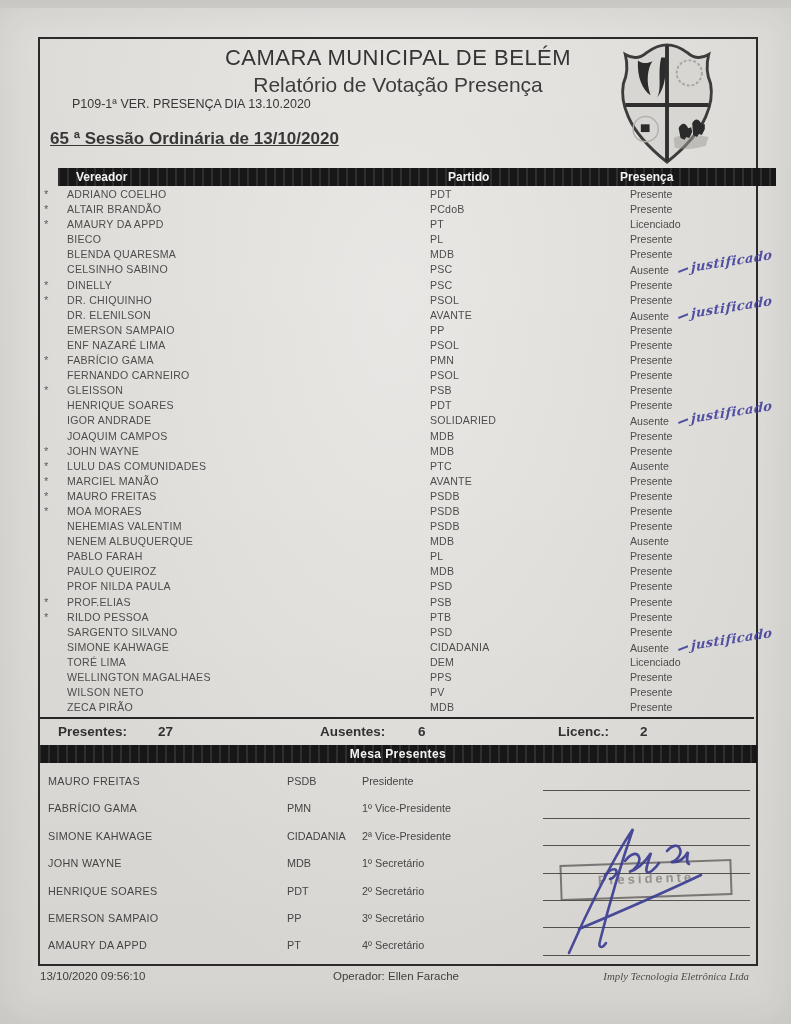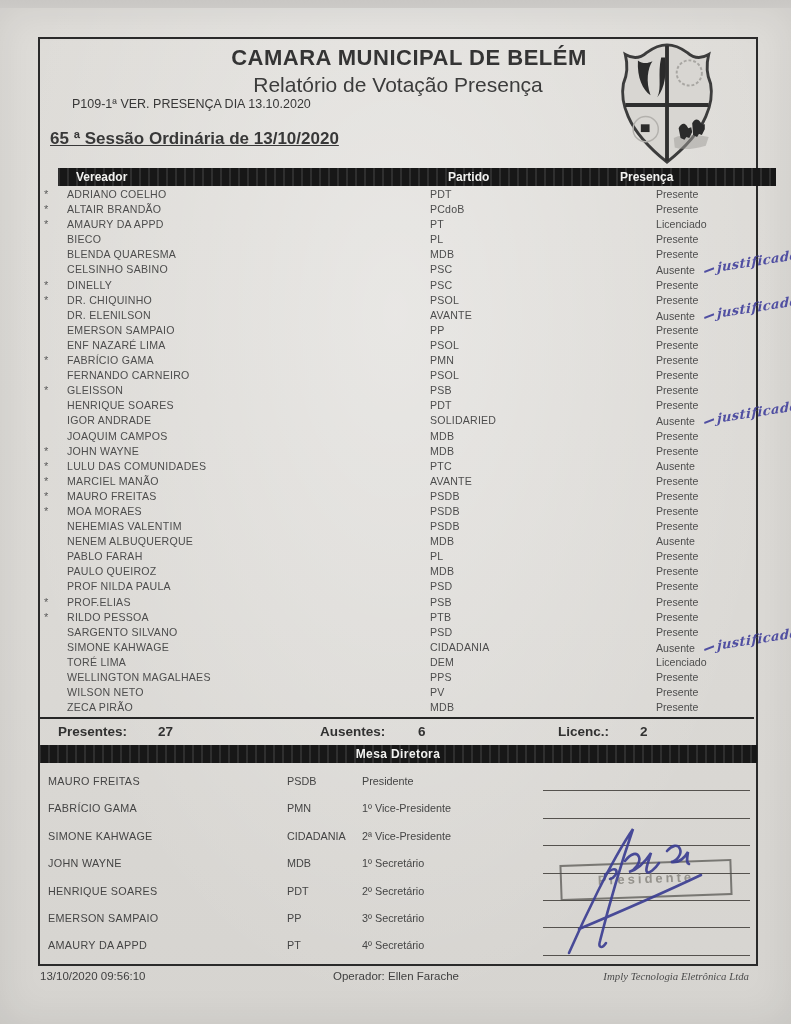--- a/index.html
+++ b/index.html
@@ -16,21 +16,21 @@
       linear-gradient(180deg,#dedcd8 0%, #dbd9d5 60%, #d6d4d0 100%);
     box-shadow:inset 0 0 40px rgba(0,0,0,.08);
   }
   .frame{
     position:absolute;left:38px;top:29px;width:716px;height:925px;
     border:2px solid #2a2a2a;
   }
   
   .doc-title{
     position:absolute;left:0;top:6px;width:100%;text-align:center;
-    font-size:22px;font-weight:bold;color:#343434;letter-spacing:.5px;margin-left:11px;
+    font-size:22px;font-weight:normal;color:#343434;letter-spacing:.5px;
   }
   .doc-subtitle{
     position:absolute;left:0;top:34px;width:100%;text-align:center;
     font-size:21px;color:#3c3c3c;
   }
   .report-code{
     position:absolute;left:4px;top:58px;font-size:12.5px;font-weight:normal;color:#383838;padding-left:28px;
   }
   .session-line{
     position:absolute;left:10px;top:90px;font-size:17px;font-weight:bold;color:#383838;text-decoration:underline;
@@ -48,21 +48,21 @@
   .thead .col-vereador{position:absolute;left:18px;}
   .thead .col-partido{position:absolute;left:390px;}
   .thead .col-presenca{position:absolute;left:562px;}
   .mesa-bar{top:706px;text-align:center;letter-spacing:.4px;}
   
   .rows{position:absolute;left:0;top:148px;width:714px;}
   .row{position:relative;height:15.1px;line-height:15.1px;font-size:10.6px;color:#4d4d4d;}
   .row .star{position:absolute;left:4px;top:0;font-size:11px;color:#5a5a5a;}
   .row .name{position:absolute;left:27px;letter-spacing:.25px;white-space:nowrap;}
   .row .party{position:absolute;left:390px;letter-spacing:.2px;}
-  .row .presence{position:absolute;left:580px;white-space:nowrap;padding-left:36px;}
+  .row .presence{position:absolute;left:554px;white-space:nowrap;padding-left:36px;}
   .annot{
     display:inline-block;margin-left:9px;
     font-family:"DejaVu Serif", serif;font-style:italic;font-weight:bold;
     font-size:13px;color:#45449e;
     transform:rotate(-9deg) skewX(-10deg);transform-origin:left bottom;
     letter-spacing:.5px;opacity:.92;position:relative;z-index:5;
   }
   .annot::before{content:"";display:inline-block;width:10px;height:1px;
     border-bottom:2px solid #45449e;margin-right:3px;vertical-align:middle;transform:rotate(-12deg);}
   
@@ -326,21 +326,21 @@
 
     <div class="summary">
       <span class="s-label lab-presentes">Presentes:</span>
       <span class="s-val val-presentes">27</span>
       <span class="s-label lab-ausentes">Ausentes:</span>
       <span class="s-val val-ausentes">6</span>
       <span class="s-label lab-licenc">Licenc.:</span>
       <span class="s-val val-licenc">2</span>
     </div>
 
-    <div class="bar mesa-bar">Mesa Diretora</div>
+    <div class="bar mesa-bar">Mesa Presentes</div>
     <div class="mesa-rows" id="mesaRows">
         <div class="mesa-row">
           <span class="m-name">MAURO FREITAS</span>
           <span class="m-party">PSDB</span>
           <span class="m-role">Presidente</span>
           <span class="sig-line"></span>
         </div>
         <div class="mesa-row">
           <span class="m-name">FABRÍCIO GAMA</span>
           <span class="m-party">PMN</span>

